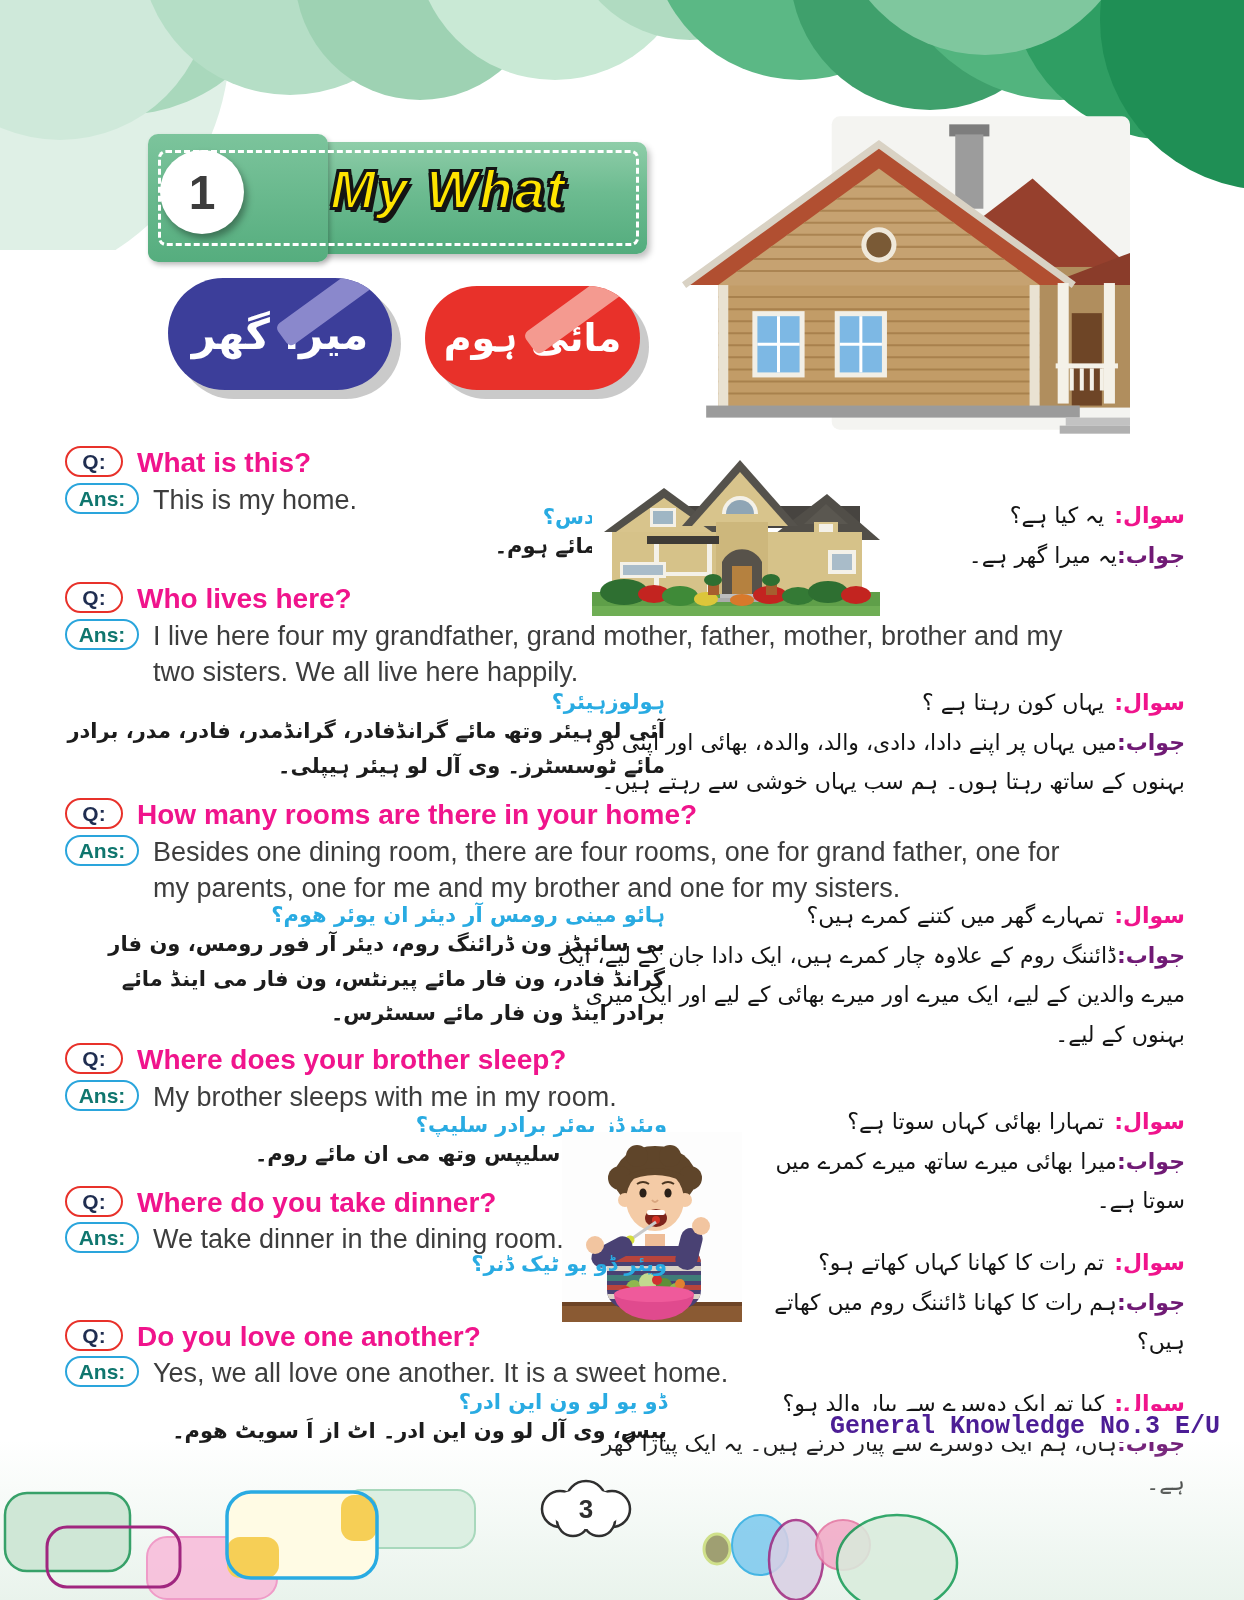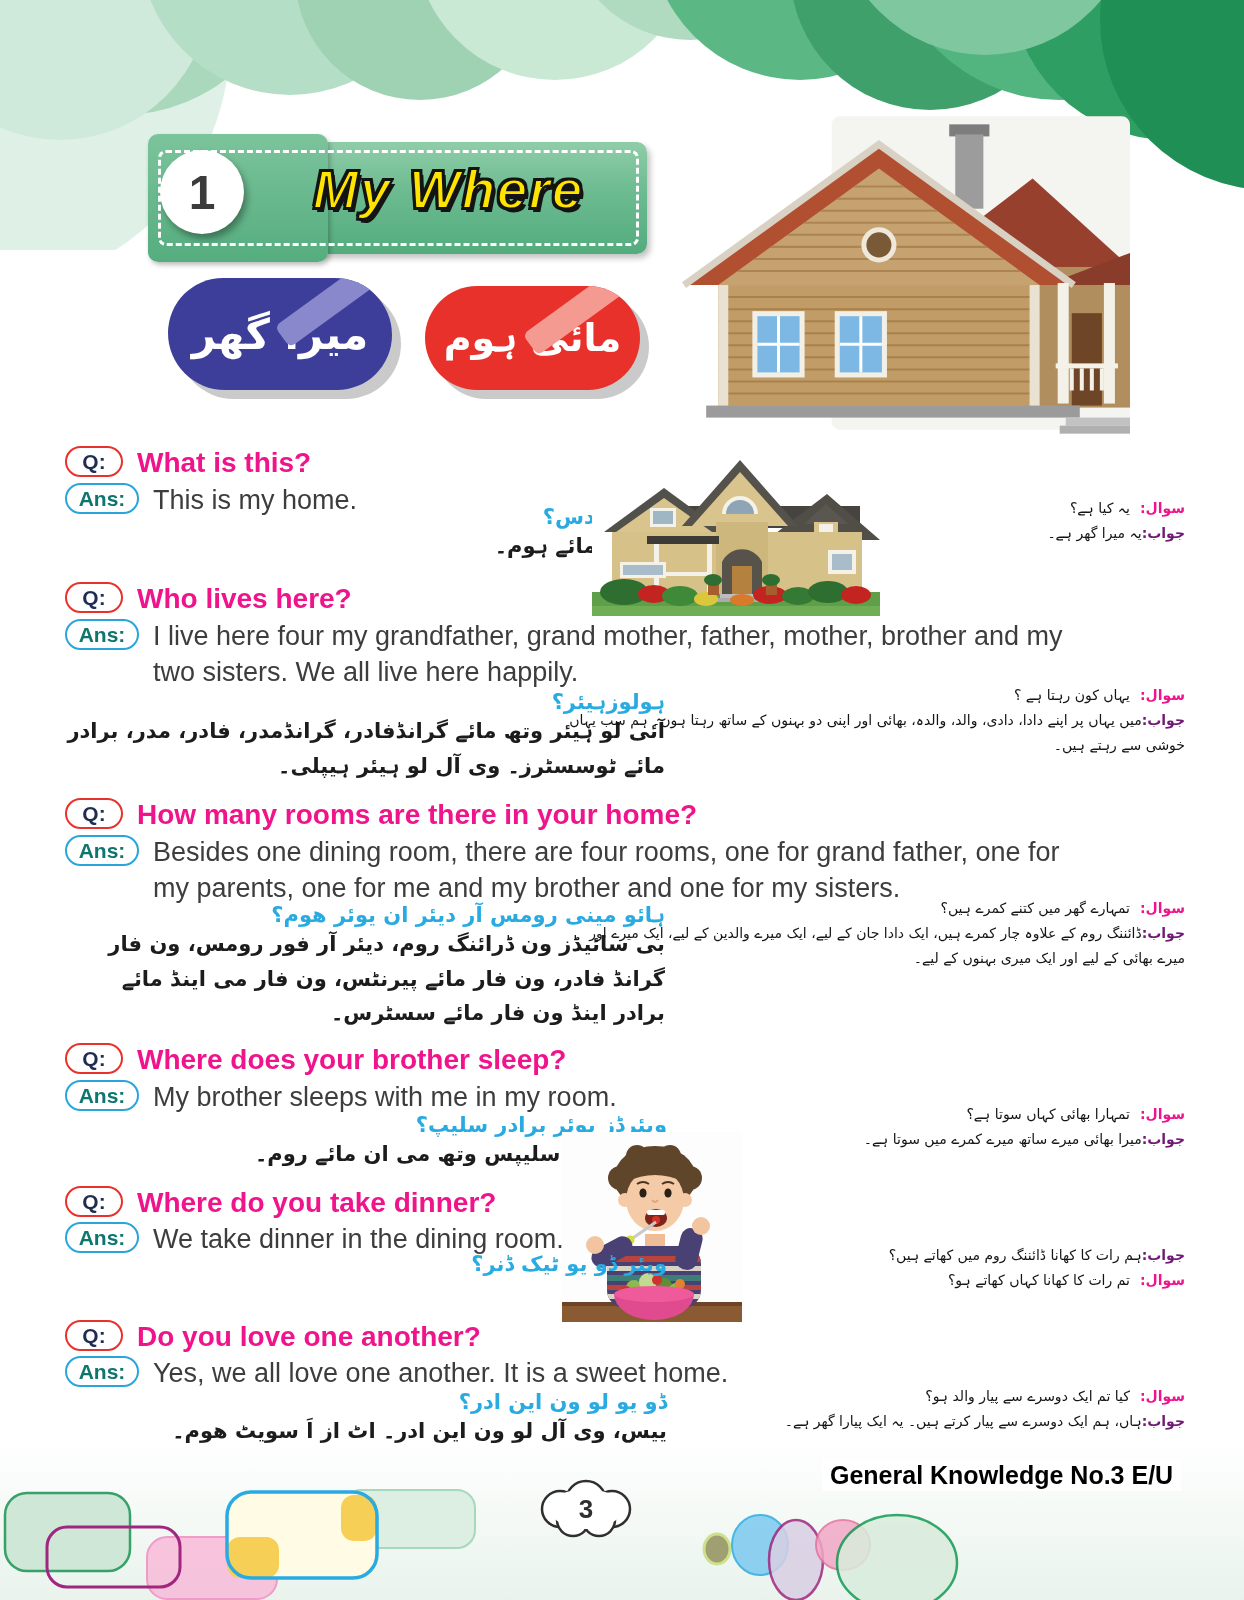--- a/index.html
+++ b/index.html
@@ -54,21 +54,21 @@
         height:31px; border-radius:16px; border:2.5px solid #2aa5dc; background:#fff;
         color:#0f766e; font-weight:bold; font-size:21px; padding:0 6px; flex:0 0 auto; }
   .question { color:#f0148c; font-weight:bold; font-size:28px; padding-top:1px; }
   .answer { color:#3d3d3d; font-size:27px; line-height:1.32; }
 
   .translit { direction:rtl; text-align:right; font-family:"DejaVu Sans", sans-serif; }
   .translit .tq { color:#29abe2; font-weight:bold; font-size:21px; }
   .translit .ta { color:#1c1c1c; font-weight:bold; font-size:21px; line-height:1.65; }
 
   .urdu-qa { direction:rtl; text-align:right; font-family:"DejaVu Sans", sans-serif;
-             font-size:14px; line-height:1.8; }
+             font-size:22px; line-height:1.8; }
   .urdu-qa .ulq { color:#f0148c; font-weight:bold; margin-left:10px; }
   .urdu-qa .ula { color:#701a75; font-weight:bold; }
   .urdu-qa .ut { color:#141414; }
 
   
   .q1{left:65px;top:446px;} .a1{left:65px;top:483px;width:520px;}
   .t1{left:330px;top:505px;width:340px;} .u1{left:878px;top:496px;width:307px;}
   .q2{left:65px;top:582px;} .a2{left:65px;top:619px;width:1000px;}
   .t2{left:65px;top:690px;width:600px;} .u2{left:558px;top:683px;width:627px;}
   .q3{left:65px;top:798px;} .a3{left:65px;top:835px;width:1012px;}
@@ -76,22 +76,22 @@
   .q4{left:65px;top:1043px;} .a4{left:65px;top:1080px;width:700px;}
   .t4{left:230px;top:1113px;width:437px;} .u4{left:745px;top:1102px;width:440px;}
   .q5{left:65px;top:1186px;} .a5{left:65px;top:1222px;width:560px;}
   .t5{left:230px;top:1252px;width:437px;} .u5{left:738px;top:1243px;width:447px;}
   .q6{left:65px;top:1320px;} .a6{left:65px;top:1356px;width:760px;}
   .t6{left:150px;top:1390px;width:517px;} .u6{left:600px;top:1384px;width:585px;}
 
   
   .bottom-tint { left:0; top:1440px; width:1244px; height:160px;
                  background:linear-gradient(180deg, rgba(233,243,236,0), #e9f3ec); }
-  .book-title { left:822px; top:1460px; background:#fff; padding:1px 8px;
-                font-size:25px; font-weight:bold; color:#000000; }
+  .book-title { left:822px; top:1411px; background:#fff; padding:1px 8px;
+                font-size:25px; font-weight:bold; color:#4c1d95;font-family:Liberation Mono, monospace; }
   .page-badge { left:540px; top:1477px; width:92px; height:64px; }
   .deco-left { left:0; top:1485px; width:500px; height:115px; }
   .deco-right { left:675px; top:1505px; width:569px; height:95px; }
 </style>
 </head>
 <body>
 
 <svg class="abs clouds" viewBox="0 0 1244 250" preserveAspectRatio="none">
   <g>
     <circle cx="-20" cy="40" r="250" fill="#dff0e6"></circle>
@@ -110,21 +110,21 @@
     <circle cx="1270" cy="20" r="170" fill="#1f8f55"></circle>
     <circle cx="985" cy="-95" r="150" fill="#7fc79e"></circle>
   </g>
 </svg>
 
 <div class="abs ribbon">
   <div class="ribbon-tab"></div>
   <div class="chapter-circle">
     <span>1</span>
   </div>
-  <div class="ribbon-title">My Where</div>
+  <div class="ribbon-title">My What</div>
 </div>
 
 <div class="abs u-badge badge-blue">
   <div class="stripe stripe-blue"></div>
   <span>میرا گھر</span>
 </div>
 <div class="abs u-badge badge-red">
   <div class="stripe stripe-red"></div>
   <span>مائی ہوم</span>
 </div>
@@ -367,22 +367,22 @@
   <span class="question">Where do you take dinner?</span>
 </div>
 <div class="abs qa-row a5">
   <span class="ab">Ans:</span>
   <span class="answer">We take dinner in the dining room.</span>
 </div>
 <div class="abs translit t5">
   <div class="tq">ویئر ڈو یو ٹیک ڈنر؟</div>
 </div>
 <div class="abs urdu-qa u5">
+  <div><span class="ulq">سوال:</span><span class="ut">تم رات کا کھانا کہاں کھاتے ہو؟</span></div>
   <div><span class="ula">جواب:</span><span class="ut">ہم رات کا کھانا ڈائننگ روم میں کھاتے ہیں؟</span></div>
-  <div><span class="ulq">سوال:</span><span class="ut">تم رات کا کھانا کہاں کھاتے ہو؟</span></div>
 </div>
 
 <div class="abs qa-row q6">
   <span class="qb">Q:</span>
   <span class="question">Do you love one another?</span>
 </div>
 <div class="abs qa-row a6">
   <span class="ab">Ans:</span>
   <span class="answer">Yes, we all love one another. It is a sweet home.</span>
 </div>

